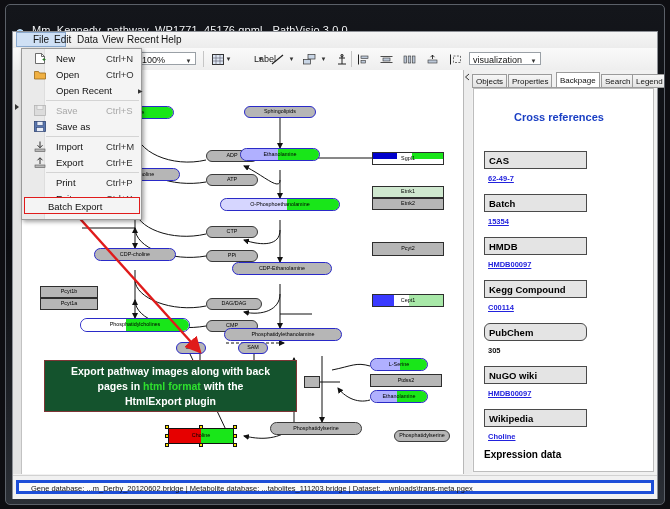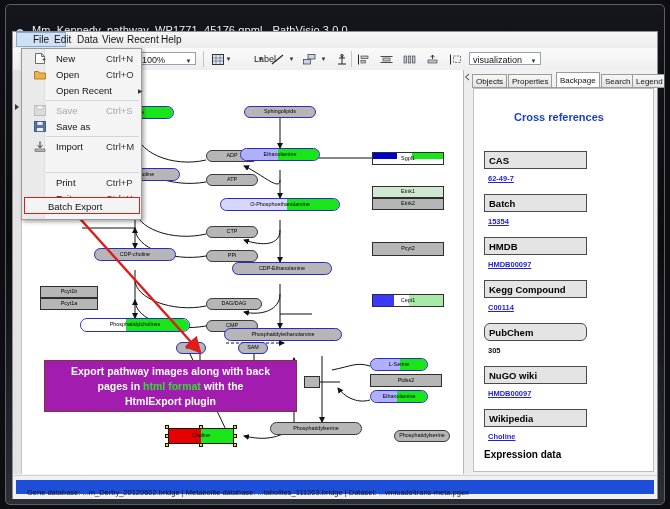--- a/index.html
+++ b/index.html
@@ -64,21 +64,21 @@
   .grad{position:absolute;left:0;top:0;right:0;bottom:0;}
   svg.ovl{position:absolute;left:0;top:0;width:441px;height:404px;
           pointer-events:none;overflow:visible;}
 
   
   .handle{position:absolute;width:4px;height:4px;background:#ffe400;
           border:1px solid #111;box-sizing:border-box;}
 
   
   #callout{position:absolute;left:22px;top:290px;width:253px;height:52px;
-       background:#a21caf;border:1px solid #7d3535;color:#fff;
+       background:#14532d;border:1px solid #7d3535;color:#fff;
        font-size:10.5px;font-weight:bold;line-height:15px;text-align:center;
        display:flex;align-items:center;justify-content:center;padding:0 6px;
        box-sizing:border-box;}
   #callout .hl{color:#2ee02e;}
 
   
   #dock{position:absolute;left:451px;top:38px;width:193px;height:404px;background:#f1f1f1;}
   #dockgrip{position:absolute;left:0;top:0;width:8px;height:404px;background:#ededed;}
   #tabstrip{position:absolute;left:8px;top:2px;width:185px;height:16px;}
   .tab{position:absolute;top:2px;height:14px;line-height:13px;font-size:8px;
@@ -97,22 +97,22 @@
        padding-left:4px;}
   .xreflink{position:absolute;left:14px;font-size:7.5px;font-weight:bold;
        color:#2222dd;text-decoration:underline;}
   .xrefplain{position:absolute;left:14px;font-size:7.5px;font-weight:bold;color:#111;}
   #exprdata{position:absolute;left:10px;font-size:10px;font-weight:bold;color:#000;}
 
   
   #statusbar{position:absolute;left:0;top:443px;width:644px;height:23px;
        background:#f1f1f1;border-top:1px solid #d2d2d2;}
   #statusinner{position:absolute;left:3px;top:4px;width:638px;height:14px;
-       background:#fafafa;border:7px solid #1d4ed8;box-sizing:border-box;
-       font-size:7.5px;color:#111;line-height:12px;padding-left:4px;white-space:nowrap;}
+       background:#fafafa;border:3px solid #1d4ed8;box-sizing:border-box;
+       font-size:7.5px;color:#111;line-height:12px;padding-left:12px;white-space:nowrap;}
 
   
   #filemenu{position:absolute;left:8px;top:16px;width:121px;height:172px;
        background:#f4f4f4;border:1px solid #9a9a9a;box-sizing:border-box;
        box-shadow:2px 2px 4px rgba(0,0,0,.35);z-index:40;}
   #menugutter{position:absolute;left:0;top:0;width:22px;height:170px;
        background:#eaeaea;border-right:1px solid #dedede;}
   .mi{position:absolute;left:1px;width:118px;height:15px;font-size:9.5px;color:#111;
       cursor:default;margin-left:7px;}
   .mi .lbl{position:absolute;left:26px;top:2px;}
@@ -509,20 +509,30 @@
         <span class="ico">
           <svg width="12" height="11">
                 <path d="M6 0.5v6M3.5 4.2L6 6.8L8.5 4.2" fill="none" stroke="#333" stroke-width="1"></path>
                 <rect x="1" y="8" width="10" height="2.5" fill="#b7b7b7" stroke="#555" stroke-width=".6"></rect>
               </svg>
         </span>
         <span class="lbl">Import</span>
         <span class="acc">Ctrl+M</span>
       </div>
 
+      <div class="mi" style="top:106px;">
+        <span class="ico">
+          <svg width="12" height="11">
+                <path d="M6 7V1M3.5 3.3L6 0.7L8.5 3.3" fill="none" stroke="#333" stroke-width="1"></path>
+                <rect x="1" y="8" width="10" height="2.5" fill="#b7b7b7" stroke="#555" stroke-width=".6"></rect>
+              </svg>
+        </span>
+        <span class="lbl">Export</span>
+        <span class="acc">Ctrl+E</span>
+      </div>
 
       <div class="misep" style="top:123px;"></div>
 
       <div class="mi" style="top:126px;">
         <span class="lbl">Print</span>
         <span class="acc">Ctrl+P</span>
       </div>
 
       <div class="mi" style="top:142px;">
         <span class="lbl">Exit</span>

